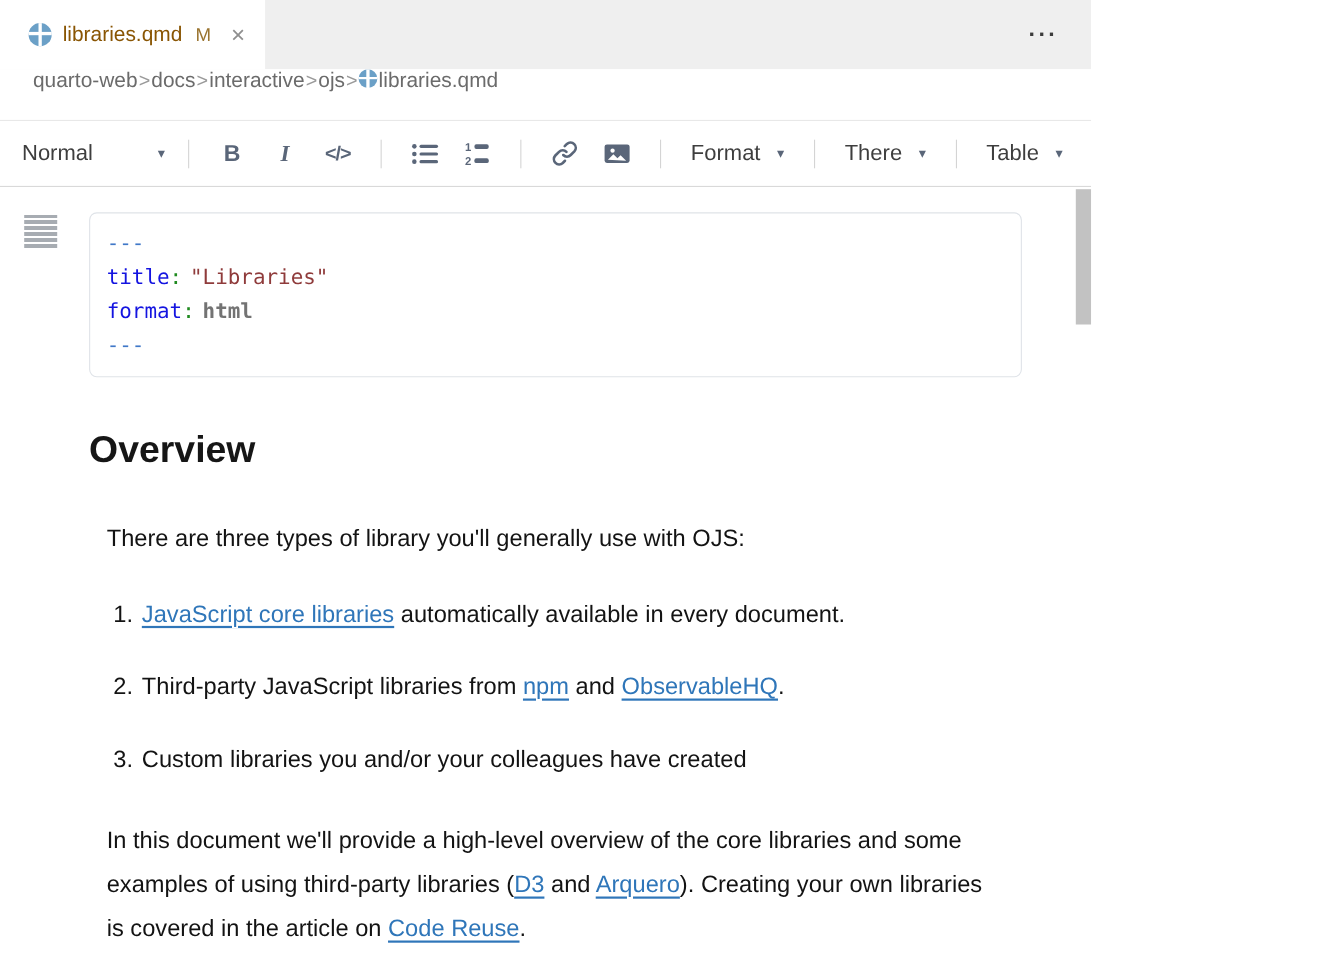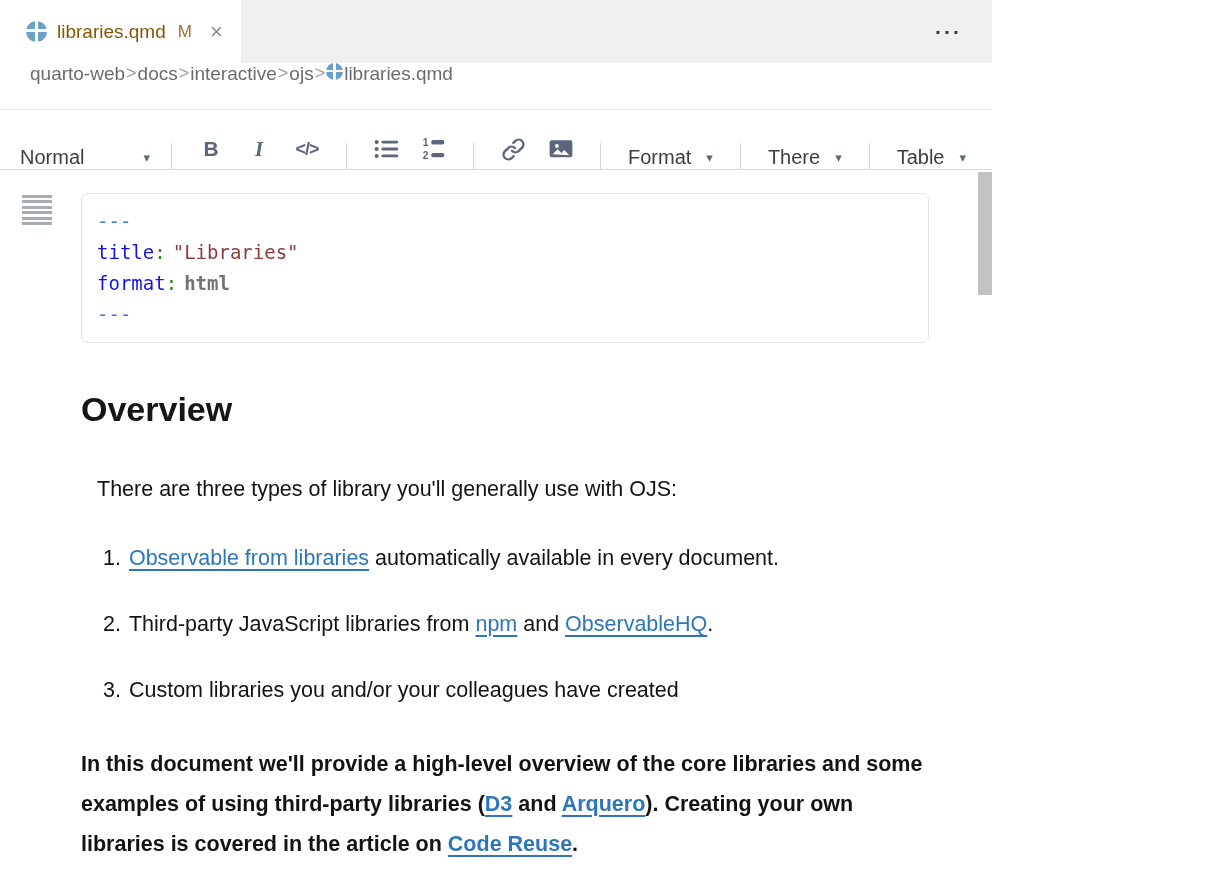--- a/index.html
+++ b/index.html
@@ -22,21 +22,21 @@
   .qicon.small{width:17px;height:17px;}
   .qicon.small::before{width:2.2px;}
   .qicon.small::after{height:2.2px;}
   
   .breadcrumb{height:46px;display:flex;align-items:flex-start;padding-left:30px;gap:1px;
     font-size:19px;color:#6b6b6b;background:#fff;border-bottom:1px solid #e8e8e8;}
   .crumb{cursor:pointer;}
   .crumb-sep{color:#9a9a9a;font-size:18px;}
   .crumb-file{color:#6b6b6b;}
   
-  .toolbar{height:60px;display:flex;align-items:flex-end;padding:0 14px;background:#fff;
+  .toolbar{height:60px;display:flex;align-items:center;padding:0 14px;background:#fff;
     border-bottom:1px solid #d9d9d9;box-sizing:border-box;}
   .tb-sep{width:1px;height:26px;background:#d4d4d4;margin:0 15px;flex:none;}
   .style-select{display:flex;align-items:center;justify-content:space-between;width:172px;
     color:#3e3e3e;font-size:20px;padding:0 6px;cursor:pointer;}
   .caret{color:#5a6679;font-size:13px;}
   .tb-btn{display:flex;align-items:center;justify-content:center;width:48px;height:40px;
     color:#5a6679;cursor:pointer;border-radius:4px;flex:none;}
   .icon-bold{font-weight:800;font-size:21px;}
   .icon-italic{font-style:italic;font-weight:600;font-size:21px;font-family:"Liberation Serif",serif;}
   .icon-code{font-weight:700;font-size:18px;letter-spacing:-1px;}
@@ -57,21 +57,21 @@
   .tok-colon{color:#1f8a1f;margin-right:0.62ch;}
   .tok-string{color:#8f3b3b;}
   .tok-plain{color:#737373;font-weight:bold;}
   
   h1{font-size:34px;font-weight:700;color:#161616;margin:0 0 44px 0;line-height:1.2;}
   .intro{font-size:21.5px;margin:0 0 40px 16px;line-height:30px;}
   .olist{margin:0 0 40px 0;}
   .li{display:flex;font-size:21.5px;line-height:28px;margin-bottom:38px;}
   .li:last-child{margin-bottom:0;}
   .li-num{flex:none;padding-left:22px;padding-right:8px;}
-  .outro{font-size:21.5px;line-height:40px;margin:0;max-width:990px;font-weight:bold;}
+  .outro{font-size:21.5px;line-height:40px;margin:16px;max-width:990px;}
   a.doclink{color:#2f76b9;text-decoration:underline;text-underline-offset:3.5px;
     text-decoration-thickness:1.5px;cursor:pointer;}
 </style>
 </head>
 <body>
 
 <div class="window">
 
   <div class="tabbar">
     <div class="tab">
@@ -176,21 +176,21 @@
         <div><span class="tok-delim">---</span></div>
       </div>
 
       <h1>Overview</h1>
 
       <p class="intro">There are three types of library you'll generally use with OJS:</p>
 
       <div class="olist">
         <div class="li">
           <span class="li-num">1.</span>
-          <span class="li-body"><a class="doclink">Observable from libraries</a><span> automatically available in every document.</span></span>
+          <span class="li-body"><a class="doclink">JavaScript core libraries</a><span> automatically available in every document.</span></span>
         </div>
         <div class="li">
           <span class="li-num">2.</span>
           <span class="li-body"><span>Third-party JavaScript libraries from </span><a class="doclink">npm</a><span> and </span><a class="doclink">ObservableHQ</a><span>.</span></span>
         </div>
         <div class="li">
           <span class="li-num">3.</span>
           <span class="li-body">Custom libraries you and/or your colleagues have created</span>
         </div>
       </div>

